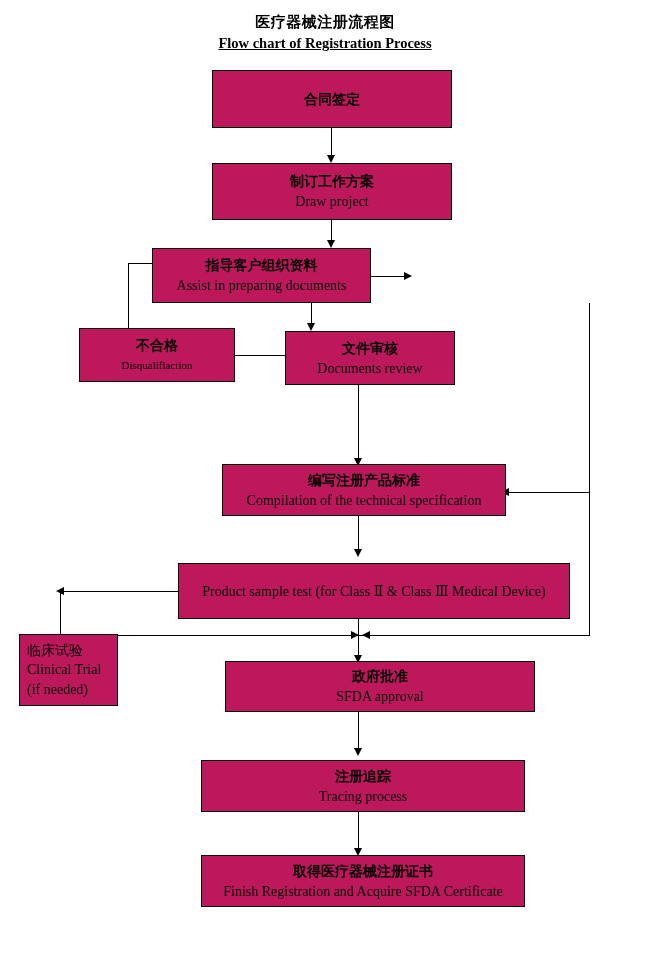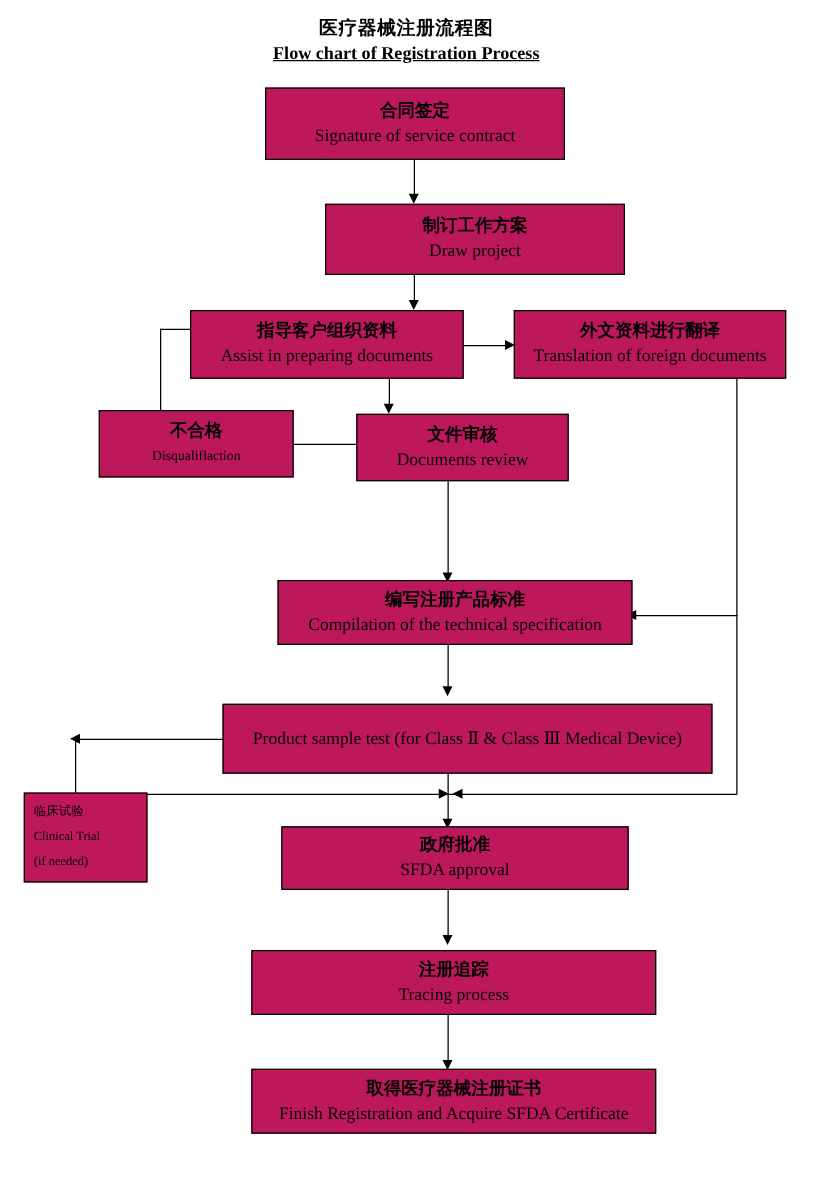--- a/index.html
+++ b/index.html
@@ -76,21 +76,21 @@
   }
 
   
   .node.node-left {
     align-items: flex-start;
     justify-content: center;
     padding-left: 7px;
   }
   .node.node-left .cn,
   .node.node-left .en {
-    font-size: 10px;
+    font-size: 14px;
     line-height: 20px;
     margin-top: 0;
   }
   .node.node-left .cn {
     font-weight: normal;
   }
 
   
   .node.node-sm .cn { font-size: 14px; }
   .node.node-sm .en { font-size: 11px; }
@@ -178,37 +178,32 @@
   <div class="arrow left" style="left:362px; top:630.5px;"></div>
 
   <div class="conn v" style="left:358px; top:712px; height:42px;"></div>
   <div class="arrow down" style="left:353.5px; top:748px;"></div>
 
   <div class="conn v" style="left:358px; top:812px; height:42px;"></div>
   <div class="arrow down" style="left:353.5px; top:848px;"></div>
 
   <div class="node" style="left:212px; top:70px; width:240px; height:58px;">
     <div class="cn">合同签定</div>
-    <div class="en">Signature of service contract</div>
-  </div>
-
-  <div class="node" style="left:212px; top:163px; width:240px; height:57px;margin-left:48px;">
+  </div>
+
+  <div class="node" style="left:212px; top:163px; width:240px; height:57px;">
     <div class="cn">制订工作方案</div>
     <div class="en">Draw project</div>
   </div>
 
   <div class="node" style="left:152px; top:248px; width:219px; height:55px;">
     <div class="cn">指导客户组织资料</div>
     <div class="en">Assist in preparing documents</div>
   </div>
 
-  <div class="node" style="left:411px; top:248px; width:218px; height:55px;">
-    <div class="cn">外文资料进行翻译</div>
-    <div class="en">Translation of foreign documents</div>
-  </div>
 
   <div class="node node-sm" style="left:79px; top:328px; width:156px; height:54px;">
     <div class="cn">不合格</div>
     <div class="en">Disqualiflaction</div>
   </div>
 
   <div class="node" style="left:285px; top:331px; width:170px; height:54px;">
     <div class="cn">文件审核</div>
     <div class="en">Documents review</div>
   </div>
@@ -221,21 +216,21 @@
   <div class="node" style="left:178px; top:563px; width:392px; height:56px;">
     <div class="en">Product sample test (for Class  Ⅱ &amp; Class  Ⅲ  Medical Device)</div>
   </div>
 
   <div class="node node-left" style="left:19px; top:634px; width:99px; height:72px;">
     <div class="cn">临床试验</div>
     <div class="en">Clinical Trial</div>
     <div class="en">(if needed)</div>
   </div>
 
-  <div class="node" style="left:225px; top:661px; width:278px; height:51px;">
+  <div class="node" style="left:225px; top:661px; width:310px; height:51px;">
     <div class="cn">政府批准</div>
     <div class="en">SFDA approval</div>
   </div>
 
   <div class="node" style="left:201px; top:855px; width:324px; height:52px;">
     <div class="cn">取得医疗器械注册证书</div>
     <div class="en">Finish Registration and Acquire SFDA Certificate</div>
   </div>
 
   <div class="node" style="left:201px; top:760px; width:324px; height:52px;">

